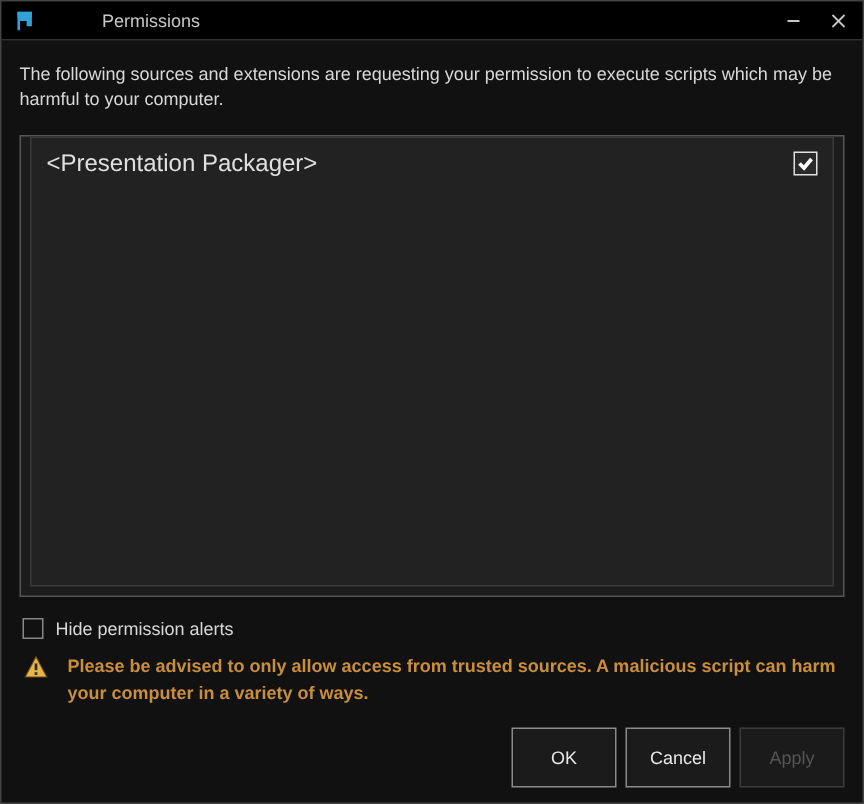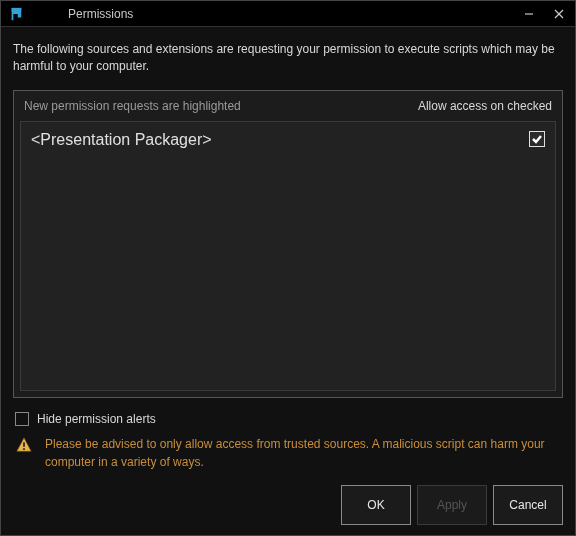--- a/index.html
+++ b/index.html
@@ -148,20 +148,21 @@
     .hide-label {
       color: #d8d8d8;
       font-size: 12px;
     }
     .warning-row {
       display: flex;
       align-items: flex-start;
       gap: 10px;
       margin-top: 10px;
       padding: 0 2px;
+      font-weight: bold;
     }
     .warning-icon {
       width: 20px;
       flex-shrink: 0;
     }
     .warning-icon svg {
       width: 18px;
       height: 18px;
       display: block;
     }
@@ -217,25 +218,20 @@
           <line x1="9" y1="1" x2="1" y2="9"></line>
         </svg>
     </div>
   </div>
 </div>
 
 <div class="content">
   <div class="intro">The following sources and extensions are requesting your permission to execute scripts which may be harmful to your computer.</div>
 
   <div class="panel">
-    <div class="panel-header">
-      <span>New permission requests are highlighted</span>
-      <span class="spacer"></span>
-      <span class="right">Allow access on checked</span>
-    </div>
     <div class="list">
       <div class="list-row">
         <span class="label">&lt;Presentation Packager&gt;</span>
         <span class="cb checked">
           <svg viewBox="0 0 12 12">
               <polyline points="2,6 5,9 10,3"></polyline>
             </svg>
         </span>
       </div>
     </div>
@@ -254,16 +250,16 @@
         <path d="M10 2 L18 17 L2 17 Z" fill="#e8b54a" stroke="#6a4d12" stroke-width="0.8"></path>
         <rect x="9" y="7" width="2" height="5" fill="#2b2b2b"></rect>
         <rect x="9" y="13.5" width="2" height="2" fill="#2b2b2b"></rect>
       </svg>
     </span>
     <div class="warning-text">Please be advised to only allow access from trusted sources. A malicious script can harm your computer in a variety of ways.</div>
   </div>
 
   <div class="button-row">
     <div class="btn">OK</div>
+    <div class="btn">Cancel</div>
     <div class="btn disabled">Apply</div>
-    <div class="btn">Cancel</div>
   </div>
 </div>
 
 </body></html>

